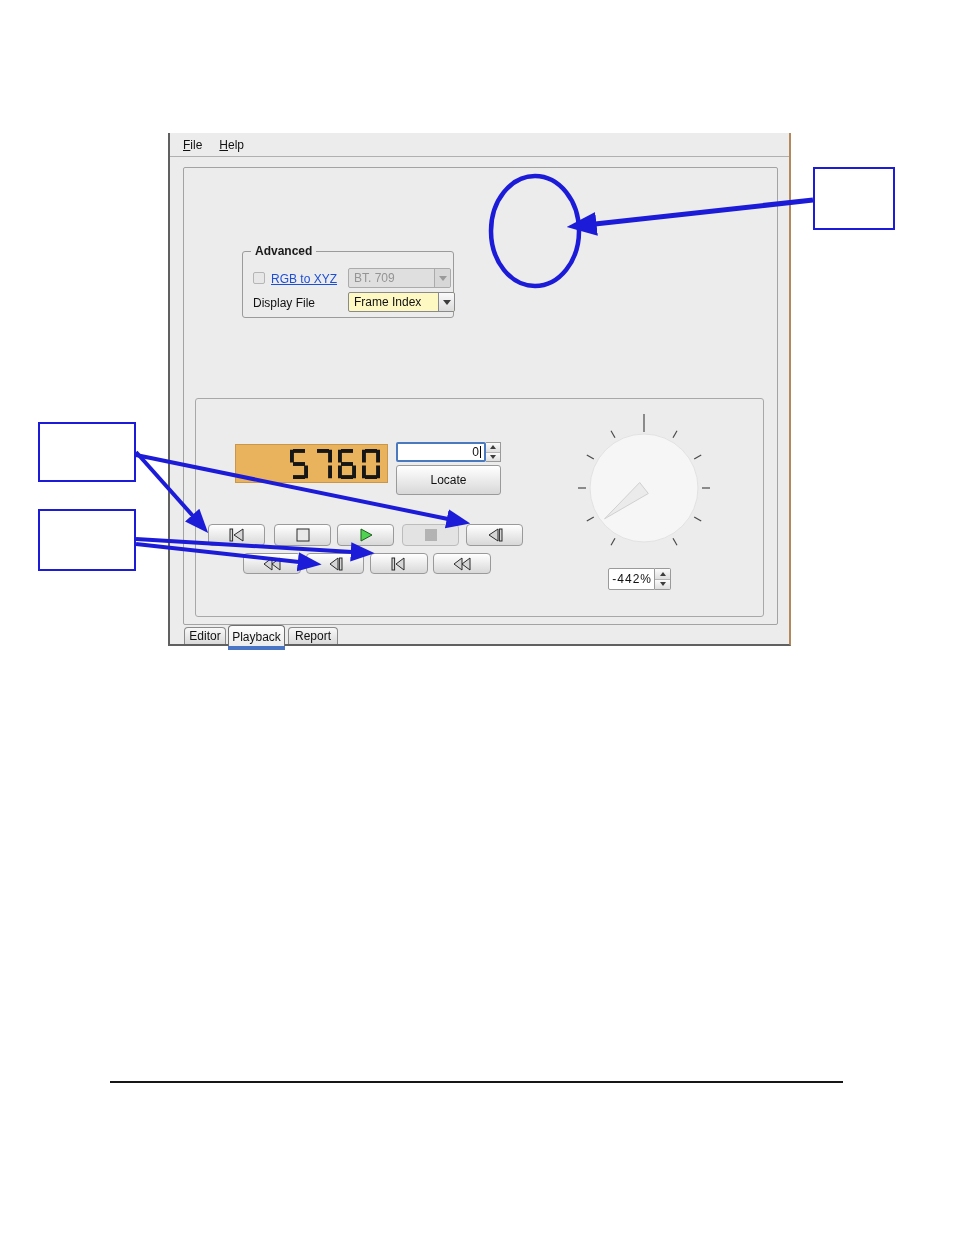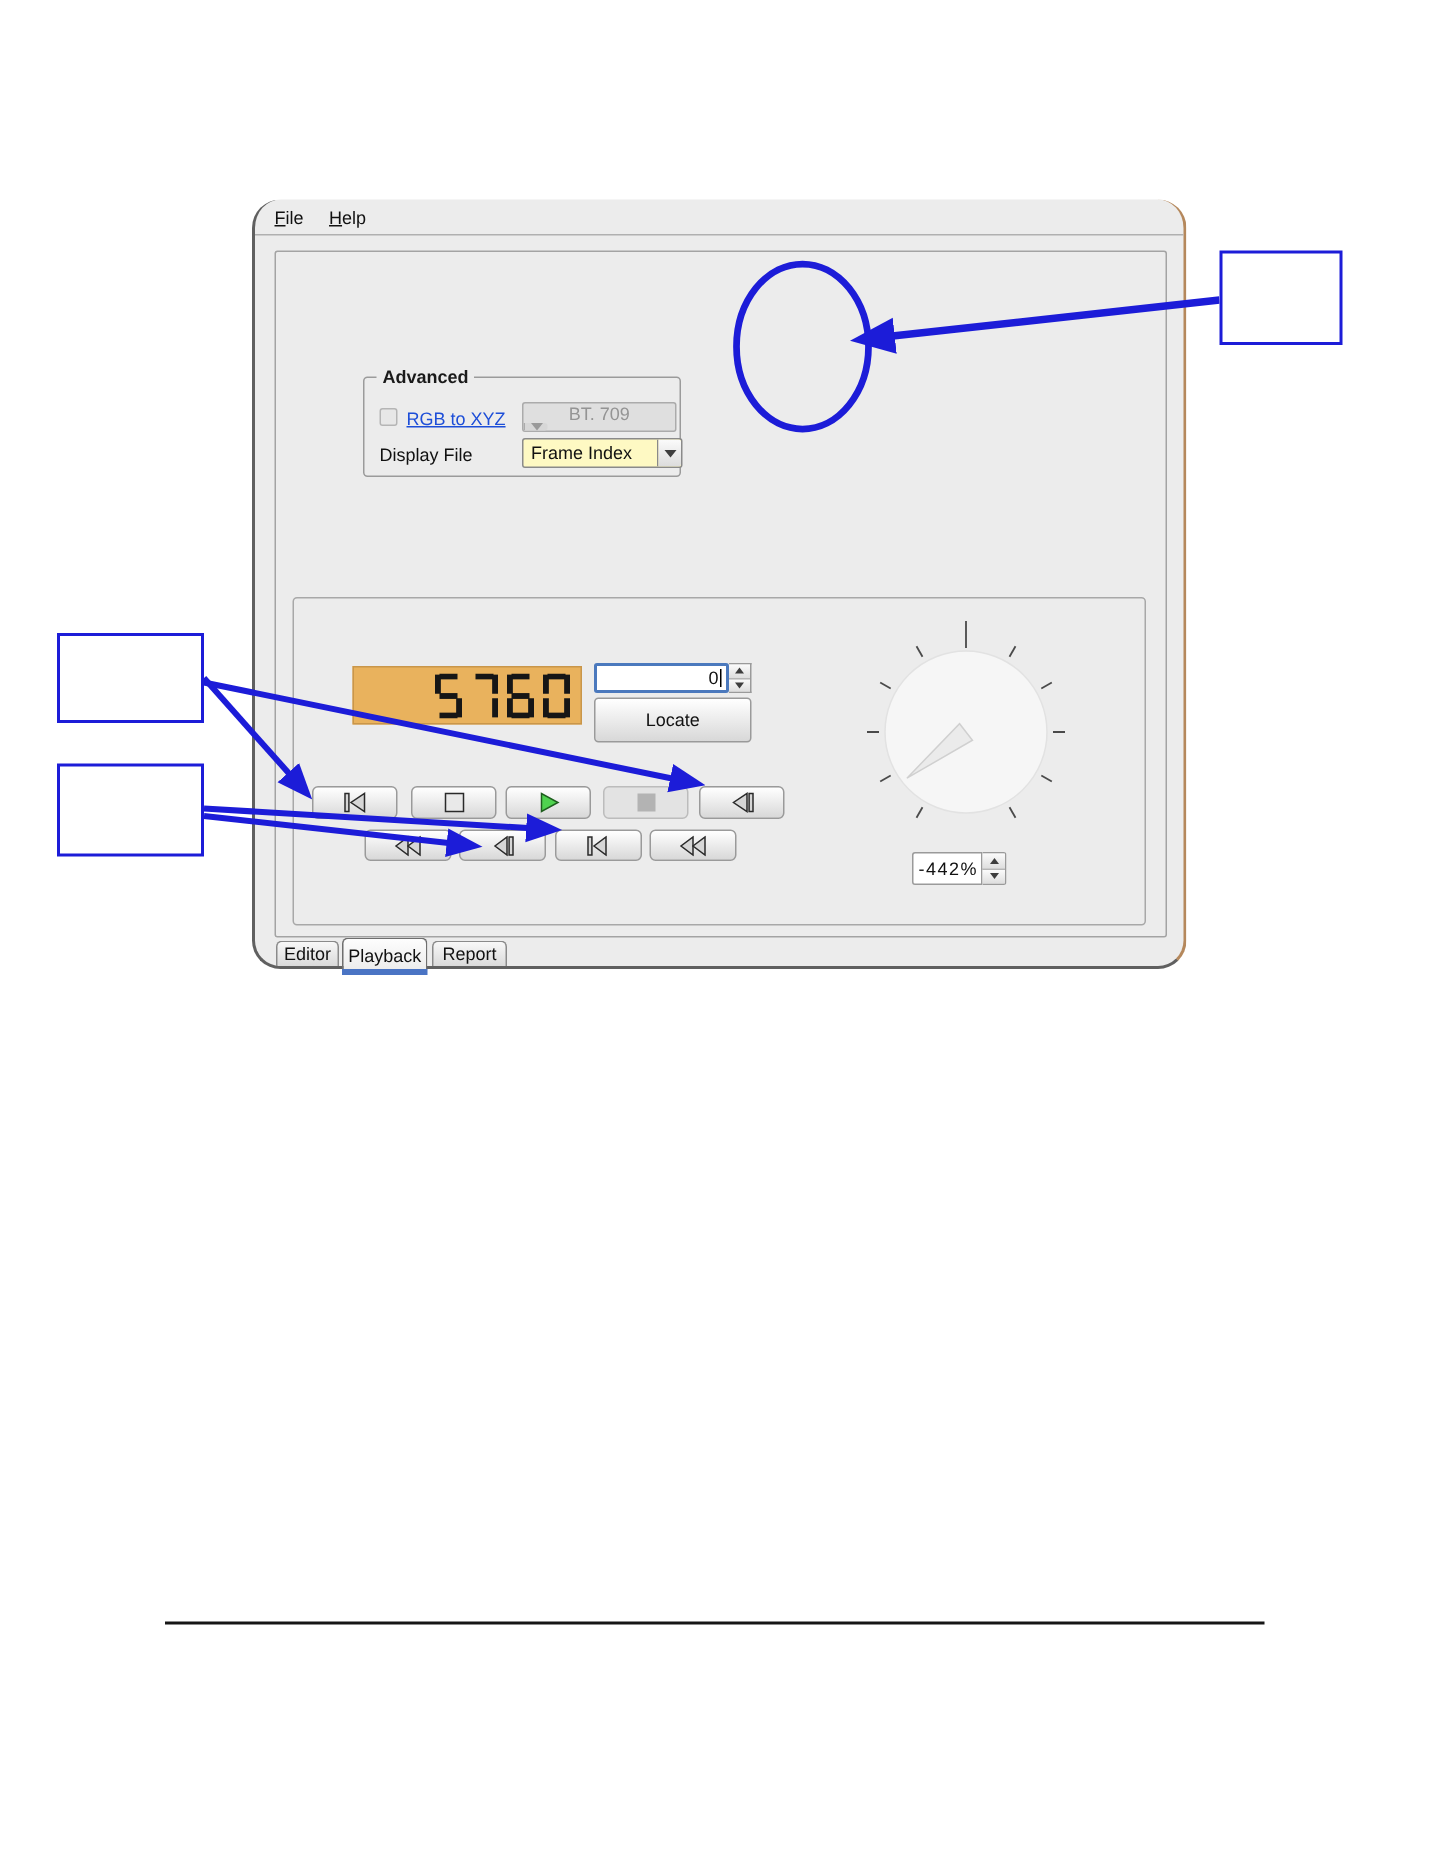--- a/index.html
+++ b/index.html
@@ -10,21 +10,20 @@
     overflow:hidden;
   }
   .abs { position:absolute; }
 
   
   .app-window {
     position:absolute; left:168px; top:133px; width:623px; height:513px;
     background:#ececec;
     border-left:2px solid #606060; border-right:2px solid #b5885c;
     border-bottom:2px solid #606060;
-    border-radius:19px;
   }
   .menubar {
     position:absolute; left:0; top:0; right:0; height:24px;
     border-bottom:1px solid #b0b0b0; display:flex; align-items:center;
     padding-left:13px; gap:17px; font-size:12px;
   }
   .menu-item { cursor:default; }
   .menu-item::first-letter { text-decoration:underline; }
 
   .main-panel {
@@ -144,21 +143,21 @@
     <span class="menu-item">File</span>
     <span class="menu-item">Help</span>
   </div>
 
   <div class="main-panel"></div>
 
   <div class="group-box advanced-group">
     <span class="group-title">Advanced</span>
     <span class="checkbox" style="left:10px; top:20px;"></span>
     <span class="dis-label abs" style="left:28px; top:20px;">RGB to XYZ</span>
-    <div class="combo disabled" style="left:105px; top:16px; width:103px;flex-direction:column;">
+    <div class="combo disabled" style="left:105px; top:16px; width:103px;">
       <span class="combo-text">BT. 709</span>
       <span class="combo-arrow">
           <span class="tri-down"></span>
         </span>
     </div>
     <span class="lbl abs" style="left:10px; top:44px;">Display File</span>
     <div class="combo enabled" style="left:105px; top:40px; width:107px;">
       <span class="combo-text">Frame Index</span>
       <span class="combo-arrow">
           <span class="tri-down"></span>

